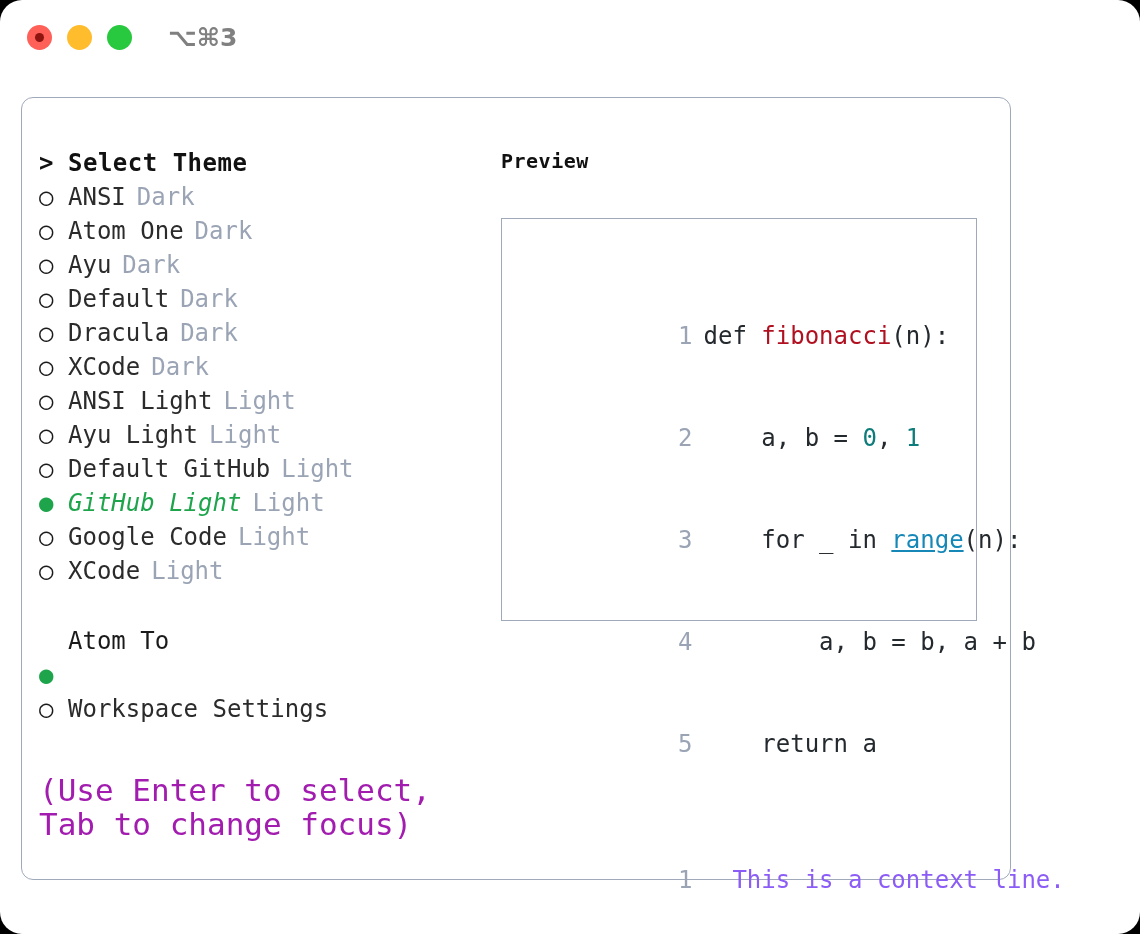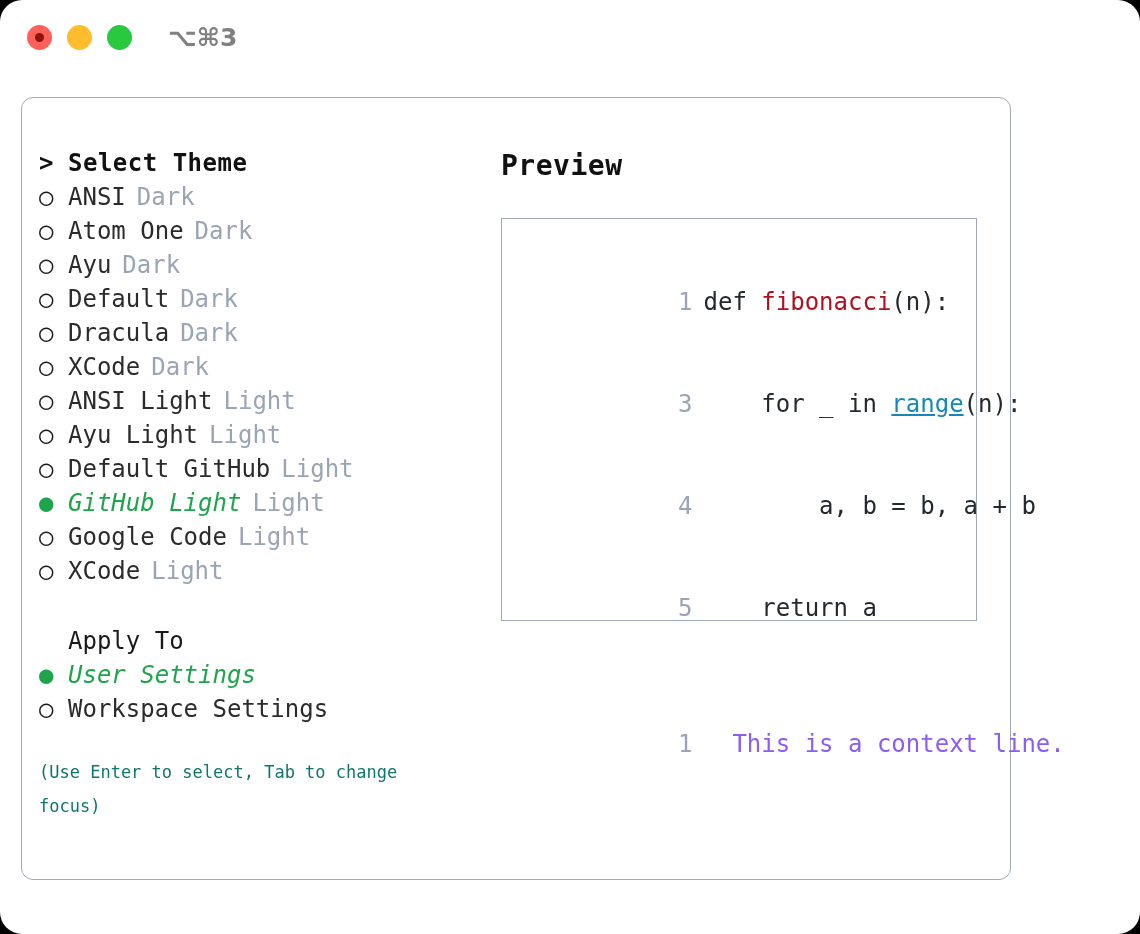--- a/index.html
+++ b/index.html
@@ -118,49 +118,49 @@
     color: #9aa4b5;
     margin-left: 11px;
   }
   .plain-title {
     color: #1a1a1a;
   }
 
   .gap-block { height: 36px; }
 
   .help {
-    margin-top: 26px;
-    font-size: 17px;
-    color: #0f766e;
+    margin-top: 44px;
+    font-size: 31px;
+    color: #a21caf;
     line-height: 34px;
     width: 410px;
   }
 
   
   .right-col {
     position: absolute;
     left: 479px;
     top: 51px;
     width: 490px;
   }
   .preview-title {
-    font-size: 28px;
+    font-size: 20px;
     font-weight: bold;
     color: #111111;
     letter-spacing: 0.5px;
     height: 34px;
   }
   .preview-box {
     margin-top: 35px;
     width: 476px;
     height: 403px;
     border: 1.5px solid #9fa9ba;
     background: #ffffff;
     box-sizing: border-box;
-    padding: 32px 0 0 20px;
+    padding: 66px 0 0 20px;
   }
   .code-line {
     font-size: 24px;
     line-height: 34px;
     white-space: pre;
     color: #24292e;
   }
   .lineno {
     display: inline-block;
     width: 26px;
@@ -268,46 +268,48 @@
       <div class="row">
         <span class="prefix bullet-off">○</span>
         <span class="item-label">XCode</span>
         <span class="badge">Light</span>
       </div>
 
       <div class="gap-block"></div>
 
       <div class="row">
         <span class="prefix"></span>
-        <span class="plain-title">Apply To</span>
+        <span class="plain-title">Atom To</span>
       </div>
 
       <div class="row">
         <span class="prefix bullet-on">●</span>
-        <span class="item-label selected">User Settings</span>
       </div>
 
       <div class="row">
         <span class="prefix bullet-off">○</span>
         <span class="item-label">Workspace Settings</span>
       </div>
 
       <div class="help">(Use Enter to select, Tab to change focus)</div>
 
     </div>
 
     <div class="right-col">
       <div class="preview-title">Preview</div>
 
       <div class="preview-box">
 
         <div class="code-line">
           <span class="lineno">1</span><span>def </span><span class="tok-fn">fibonacci</span><span>(n):</span>
         </div>
 
+        <div class="code-line">
+          <span class="lineno">2</span><span>    a, b = </span><span class="tok-num">0</span><span>, </span><span class="tok-num">1</span>
+        </div>
 
         <div class="code-line">
           <span class="lineno">3</span><span>    for _ in </span><span class="tok-call">range</span><span>(n):</span>
         </div>
 
         <div class="code-line">
           <span class="lineno">4</span><span>        a, b = b, a + b</span>
         </div>
 
         <div class="code-line">

